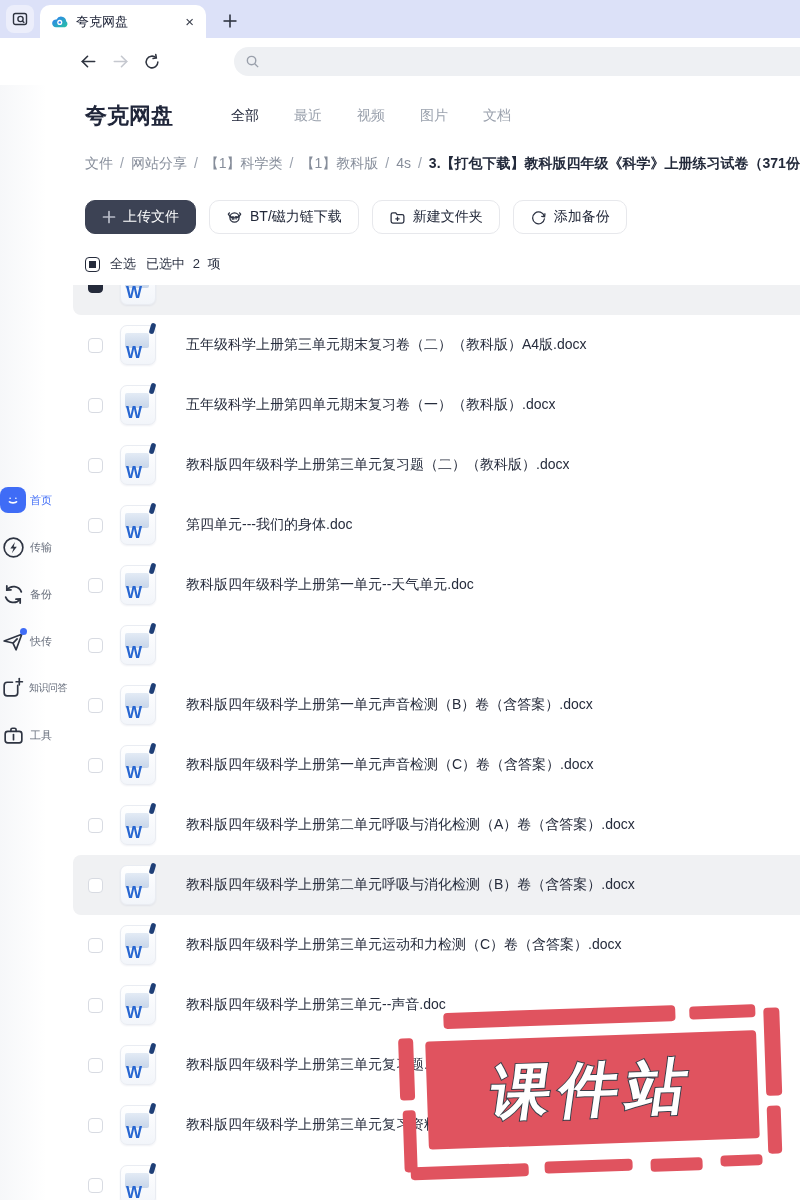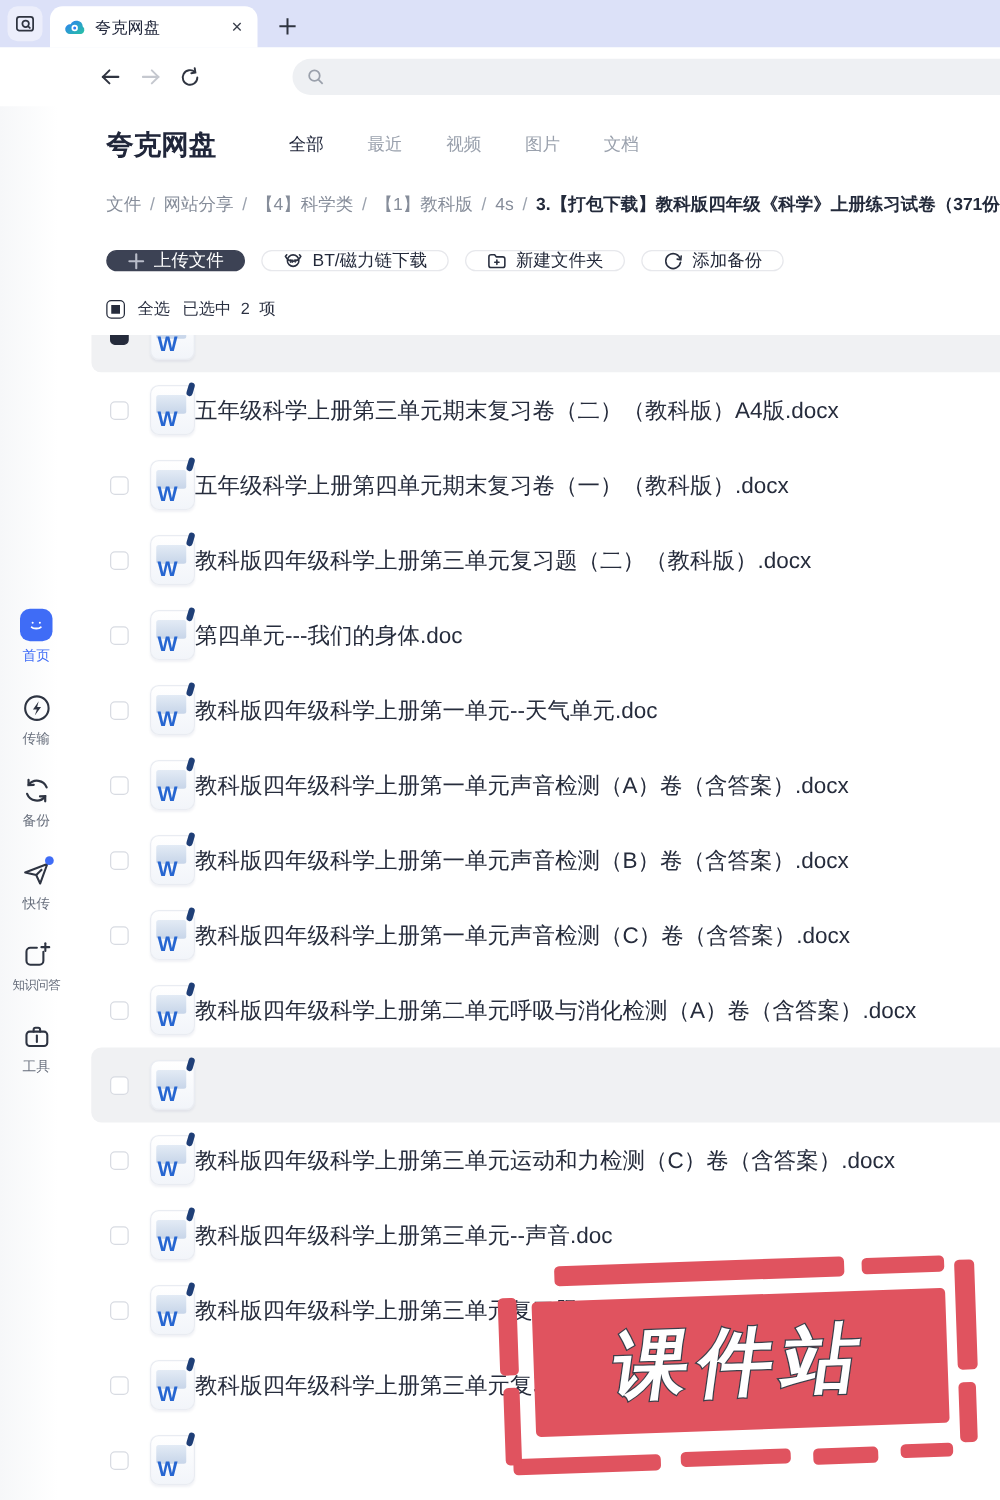--- a/index.html
+++ b/index.html
@@ -19,21 +19,21 @@
   .newtab-btn { margin:0 0 9px 16px; color:#2f3440; display:flex; }
   .navbar { height:47px; display:flex; align-items:center; padding-left:78px; background:#fff; }
   .nav-btn { display:flex; align-items:center; justify-content:center; width:20px; height:20px; margin-right:12px; }
   .nav-btn.disabled { opacity:1; }
   .searchbar { margin-left:60px; flex:1; height:29px; margin-right:-18px;
     background:#eef0f3; border-radius:15px; display:flex; align-items:center; padding-left:11px; }
   
   .app { display:flex; height:1115px; }
   .sidebar { width:58px; flex:0 0 58px; padding-top:402px; display:flex; flex-direction:column;
     align-items:center; gap:21px; background:linear-gradient(90deg,#f6f7f9,#ffffff 80%); }
-  .side-item { display:flex; flex-direction:column; align-items:center; gap:4px; width:58px; cursor:pointer; }
+  .side-item { display:flex; align-items:center; gap:4px; width:58px; cursor:pointer; }
   .side-label { font-size:11px; color:#676e7c; white-space:nowrap; }
   .side-item.active .side-label { color:#3f6cf6; }
   .side-label.small { font-size:10px; letter-spacing:-0.5px; }
   .home-badge { width:26px; height:26px; border-radius:8px; background:#3f6cf6;
     display:flex; align-items:center; justify-content:center; }
   .side-ic { position:relative; width:26px; height:26px; display:flex; align-items:center; justify-content:center; }
   .blue-dot { position:absolute; top:0; right:-1px; width:7px; height:7px; border-radius:50%; background:#3f6cf6; }
   .main { flex:1; padding-left:27px; position:relative; }
   
   .page-head { margin-top:16px; display:flex; align-items:center; }
@@ -41,38 +41,38 @@
   .view-tabs { display:flex; gap:35px; margin-left:58px; }
   .vtab { font-size:14px; color:#9aa1ad; cursor:pointer; }
   .vtab.active { color:#20263a; font-weight:normal; }
   
   .crumbs { margin-top:24px; font-size:14px; color:#868d9a; white-space:nowrap; overflow:hidden; }
   .crumbs .sep { margin:0 7px; color:#9aa1ad; }
   .crumb { cursor:pointer; }
   .crumb-current { color:#232a3b; font-weight:bold; }
   
   .actions { margin-top:27px; display:flex; gap:13px; }
-  .abtn { height:17px; display:flex; align-items:center; gap:7px; padding:0 16px;
+  .abtn { height:34px; display:flex; align-items:center; gap:7px; padding:0 16px;
     border-radius:10px; border:1px solid #e7e8ec; background:#fff; font-size:14px; color:#23293a; cursor:pointer; }
   .abtn.primary { background:#3c4254; border-color:#3c4254; color:#ffffff; }
   
   .selectbar { margin-top:21px; display:flex; align-items:center; gap:10px; font-size:13px; color:#2b3142; }
   .cb { width:15px; height:15px; border:1.5px solid #d8dbe2; border-radius:4px; background:#fff; flex:0 0 15px; }
   .cb.indet { border-color:#252b3b; display:flex; align-items:center; justify-content:center; }
   .cb.indet::after { content:""; width:7px; height:7px; background:#252b3b; }
   .sel-count { margin-left:4px; }
   
   .filelist { margin-top:12px; margin-left:-12px; }
   .partial-wrap { height:30px; overflow:hidden; position:relative; margin-right:0; }
   .partial-wrap .file-row { position:absolute; top:-30px; left:0; right:0; border-radius:8px; }
   .file-row { height:60px; display:flex; align-items:center; padding-left:15px; gap:0; cursor:pointer; }
   .file-row.hl { background:#f0f1f3; border-radius:8px; margin-right:4px; }
   .file-row .cb { margin-right:17px; }
   .cb.checked { border-color:#252b3b; background:#252b3b; }
-  .fname { font-size:18px; color:#262c3c; margin-left:0; white-space:nowrap; overflow:hidden; }
+  .fname { font-size:14px; color:#262c3c; margin-left:30px; white-space:nowrap; overflow:hidden; }
   
   .wicon { width:36px; height:40px; background:linear-gradient(#ffffff,#f2f5fa); border:1px solid #e9ecf2;
     border-radius:7px; position:relative; flex:0 0 36px; box-shadow:0 1px 2px rgba(40,60,110,.07); }
   .wicon .page { position:absolute; left:4px; top:7px; width:24px; height:15px;
     background:linear-gradient(#e3ebf5,#c7d5e9); border-radius:2px; }
   .wicon .wletter { position:absolute; left:5px; bottom:1px; font-size:17px; font-weight:bold;
     color:#2766d1; line-height:1.2; }
   .wicon .fold { position:absolute; right:0px; top:-3px; width:5px; height:11px;
     background:#1f3f77; border-radius:3px; transform:rotate(16deg); }
   
@@ -233,21 +233,21 @@
       <div class="view-tabs">
         <span class="vtab active">全部</span>
         <span class="vtab">最近</span>
         <span class="vtab">视频</span>
         <span class="vtab">图片</span>
         <span class="vtab">文档</span>
       </div>
     </div>
 
     <div class="crumbs">
-      <span class="crumb">文件</span><span class="sep">/</span><span class="crumb">网站分享</span><span class="sep">/</span><span class="crumb">【4】科学类</span><span class="sep">/</span><span class="crumb">【1】教科版</span><span class="sep">/</span><span class="crumb">4s</span><span class="sep">/</span><span class="crumb-current">3.【打包下载】教科版四年级《科学》上册练习试卷（371份）</span>
+      <span class="crumb">文件</span><span class="sep">/</span><span class="crumb">网站分享</span><span class="sep">/</span><span class="crumb">【1】科学类</span><span class="sep">/</span><span class="crumb">【1】教科版</span><span class="sep">/</span><span class="crumb">4s</span><span class="sep">/</span><span class="crumb-current">3.【打包下载】教科版四年级《科学》上册练习试卷（371份）</span>
     </div>
 
     <div class="actions">
       <button class="abtn primary">
         <span style="display:flex">
           <svg width="14" height="14" viewBox="0 0 14 14" stroke="#b9bdc9" stroke-width="1.7" stroke-linecap="round">
             <line x1="7" y1="1.5" x2="7" y2="12.5"></line>
               <line x1="1.5" y1="7" x2="12.5" y2="7"></line>
           </svg>
         </span>
@@ -351,21 +351,20 @@
             </span>
             <span class="fname">教科版四年级科学上册第一单元--天气单元.doc</span>
           </div>
           <div class="file-row">
             <span class="cb"></span>
             <span class="wicon">
               <span class="page"></span>
               <span class="wletter">W</span>
               <span class="fold"></span>
             </span>
-            <span class="fname">教科版四年级科学上册第一单元声音检测（A）卷（含答案）.docx</span>
           </div>
           <div class="file-row">
             <span class="cb"></span>
             <span class="wicon">
               <span class="page"></span>
               <span class="wletter">W</span>
               <span class="fold"></span>
             </span>
             <span class="fname">教科版四年级科学上册第一单元声音检测（B）卷（含答案）.docx</span>
           </div>
@@ -387,20 +386,21 @@
             </span>
             <span class="fname">教科版四年级科学上册第二单元呼吸与消化检测（A）卷（含答案）.docx</span>
           </div>
           <div class="file-row hl">
             <span class="cb"></span>
             <span class="wicon">
               <span class="page"></span>
               <span class="wletter">W</span>
               <span class="fold"></span>
             </span>
+            <span class="fname">教科版四年级科学上册第二单元呼吸与消化检测（B）卷（含答案）.docx</span>
           </div>
           <div class="file-row">
             <span class="cb"></span>
             <span class="wicon">
               <span class="page"></span>
               <span class="wletter">W</span>
               <span class="fold"></span>
             </span>
             <span class="fname">教科版四年级科学上册第三单元运动和力检测（C）卷（含答案）.docx</span>
           </div>

